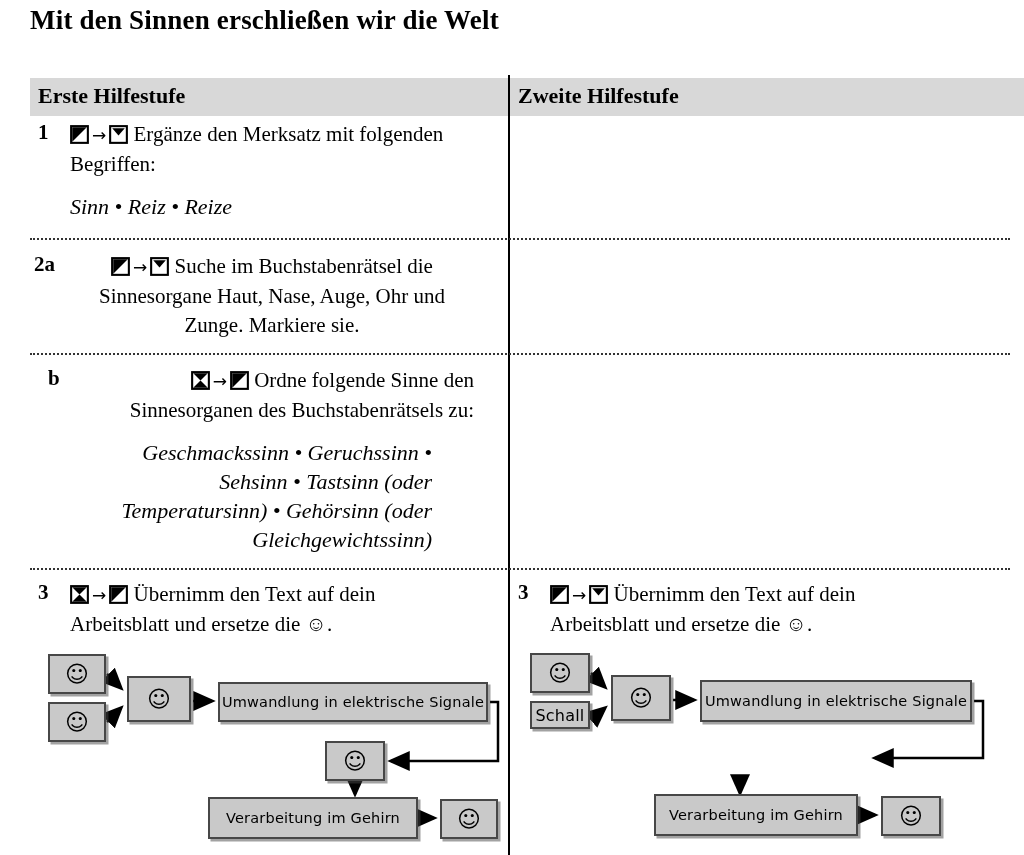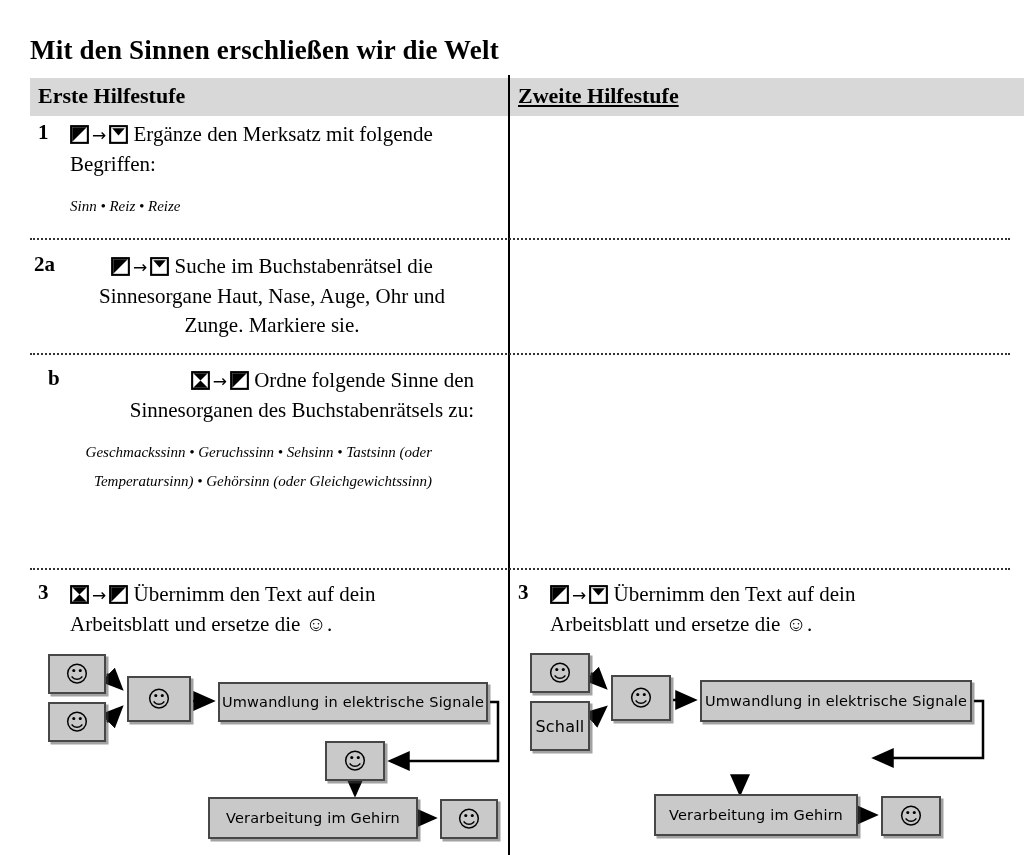--- a/index.html
+++ b/index.html
@@ -1,33 +1,33 @@
 <!DOCTYPE html>
 <html><head>
 <meta charset="utf-8">
 <style>
   html,body{margin:0;padding:0;background:#fff;}
   .sheet{position:relative;width:1024px;height:855px;background:#ffffff;
          font-family:"Liberation Serif",serif;color:#000;overflow:hidden;}
 
-  .page-title{position:absolute;left:30px;top:5px;font-size:27px;font-weight:bold;letter-spacing:0.2px;margin-top:30px;}
+  .page-title{position:absolute;left:30px;top:5px;font-size:27px;font-weight:bold;letter-spacing:0.2px;}
 
   .thead{position:absolute;left:30px;top:78px;width:980px;height:38px;background:#d8d8d8;padding-left:24px;}
   .thead-cell{position:absolute;top:5px;font-size:22px;font-weight:bold;}
   .thead-cell.left{left:8px;}
-  .thead-cell.right{left:488px;text-decoration:underline;}
+  .thead-cell.right{left:488px;}
 
   .vline{position:absolute;left:508px;top:75px;width:2px;height:780px;background:#000;}
 
   .dotsep{position:absolute;left:30px;width:980px;height:0;border-top:2px dotted #333;}
 
   .task{position:absolute;}
   .tnum{position:absolute;left:0;top:0;font-size:21px;font-weight:bold;}
   .tbody{margin-left:36px;font-size:21px;line-height:29px;}
-  .titalic{font-style:italic;margin-top:13px;font-size:15px;line-height:29px;}
+  .titalic{font-style:italic;margin-top:13px;font-size:22px;line-height:29px;}
 
   .hicon{display:inline-block;width:19px;height:19px;vertical-align:-3px;}
   .hicon svg{display:block;}
   .harrow{font-family:"DejaVu Sans",sans-serif;font-size:17px;margin:0 3px;}
 
   .arrows{position:absolute;left:0;top:645px;width:1024px;height:210px;}
   .arrows path{stroke:#000;stroke-width:2.5;fill:none;}
 
   .dbox{position:absolute;background:#c9c9c9;border:2px solid #474747;
         box-shadow:2.5px 2.5px 0 rgba(70,70,70,0.5);
@@ -57,21 +57,21 @@
   <div class="task" style="left:34px;top:120px;width:436px;">
     <span class="tnum" style="padding-left:4px;">1</span>
     <div class="tbody" style="width:392px;">
       <span class="hicon"><svg width="19" height="19" viewBox="0 0 20 20">
             <rect x="1.2" y="1.2" width="17.6" height="17.6" fill="#fff" stroke="#000" stroke-width="2.2"></rect>
             <polygon points="2.4,2.4 17.6,2.4 2.4,17.6" fill="#000"></polygon>
           </svg></span><span class="harrow">→</span><span class="hicon"><svg width="19" height="19" viewBox="0 0 20 20">
             <rect x="1.2" y="1.2" width="17.6" height="17.6" fill="#fff" stroke="#000" stroke-width="2.2"></rect>
             <polygon points="3.4,3.4 16.6,3.4 10,11" fill="#000"></polygon>
           </svg></span>
-      <span>Ergänze den Merksatz mit folgende Begriffen:</span>
+      <span>Ergänze den Merksatz mit folgenden Begriffen:</span>
       <div class="titalic">Sinn • Reiz • Reize</div>
     </div>
   </div>
 
   <div class="task" style="left:34px;top:252px;width:446px;text-align:center;">
     <span class="tnum">2a</span>
     <div class="tbody" style="width:404px;">
       <span class="hicon"><svg width="19" height="19" viewBox="0 0 20 20">
             <rect x="1.2" y="1.2" width="17.6" height="17.6" fill="#fff" stroke="#000" stroke-width="2.2"></rect>
             <polygon points="2.4,2.4 17.6,2.4 2.4,17.6" fill="#000"></polygon>
@@ -152,19 +152,19 @@
 
   <div class="dbox smiley" style="left:48px;top:654px;width:58px;height:40px;">☺</div>
   <div class="dbox smiley" style="left:48px;top:702px;width:58px;height:40px;">☺</div>
   <div class="dbox smiley" style="left:127px;top:676px;width:64px;height:46px;">☺</div>
   <div class="dbox dlabel" style="left:218px;top:682px;width:270px;height:40px;">Umwandlung in elektrische Signale</div>
   <div class="dbox smiley" style="left:325px;top:741px;width:60px;height:40px;">☺</div>
   <div class="dbox dlabel" style="left:208px;top:797px;width:210px;height:42px;">Verarbeitung im Gehirn</div>
   <div class="dbox smiley" style="left:440px;top:799px;width:58px;height:40px;">☺</div>
 
   <div class="dbox smiley" style="left:530px;top:653px;width:60px;height:40px;">☺</div>
-  <div class="dbox dlabel" style="left:530px;top:701px;width:60px;height:50px;font-size:16px;">Schall</div>
+  <div class="dbox dlabel" style="left:530px;top:701px;width:60px;height:28px;font-size:16px;">Schall</div>
   <div class="dbox smiley" style="left:611px;top:675px;width:60px;height:46px;">☺</div>
   <div class="dbox dlabel" style="left:700px;top:680px;width:272px;height:42px;">Umwandlung in elektrische Signale</div>
   <div class="dbox dlabel" style="left:654px;top:794px;width:204px;height:42px;">Verarbeitung im Gehirn</div>
   <div class="dbox smiley" style="left:881px;top:796px;width:60px;height:40px;">☺</div>
 
 </div>
 
 </body></html>

